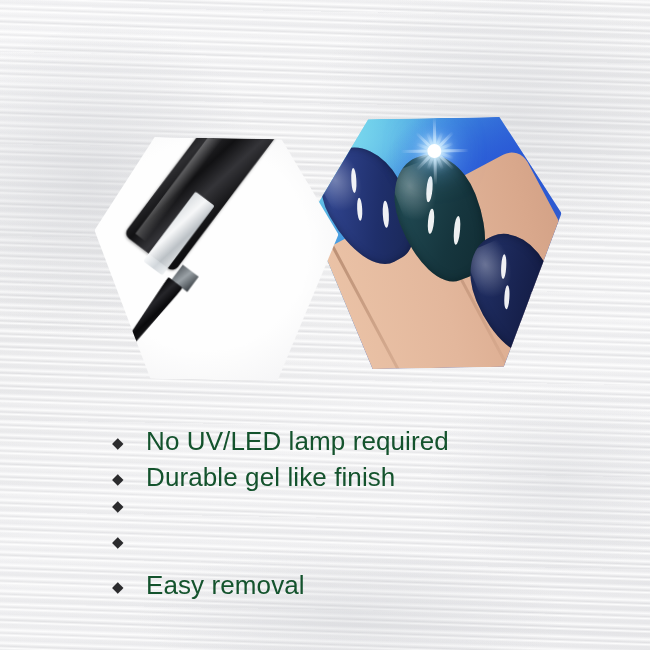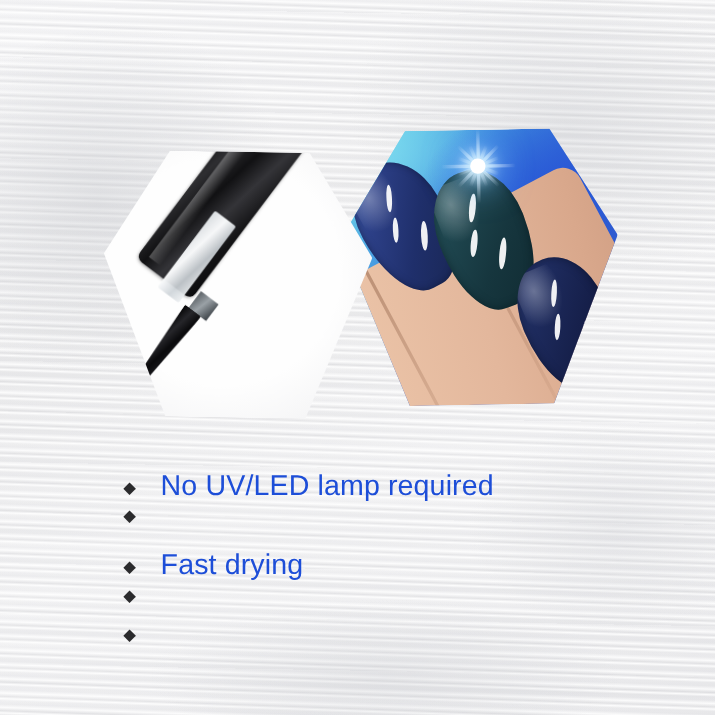--- a/index.html
+++ b/index.html
@@ -185,21 +185,21 @@
     display:flex;align-items:baseline;
     height:36px;
   }
   .bullet{
     width:34px;flex:0 0 34px;
     color:#2b2b2d;font-size:15px;line-height:1;
     text-align:left;padding-left:8px;
     transform:translateY(-2px);
   }
   .feature-text{
-    color:#1d4ed8;
+    color:#14532d;
     font-size:26px;
     line-height:1;
     letter-spacing:.1px;
     font-weight:300;
     white-space:nowrap;
   }
 </style>
 </head>
 <body>
 
@@ -269,30 +269,31 @@
 
   <div id="feature-list">
 
     <div class="feature-row">
       <span class="bullet">◆</span>
       <span class="feature-text">No UV/LED lamp required</span>
     </div>
 
     <div class="feature-row">
       <span class="bullet">◆</span>
-    </div>
-
-    <div class="feature-row">
-      <span class="bullet">◆</span>
-      <span class="feature-text">Fast drying</span>
-    </div>
-
-    <div class="feature-row">
-      <span class="bullet">◆</span>
-    </div>
-
-    <div class="feature-row">
-      <span class="bullet">◆</span>
+      <span class="feature-text">Durable gel like finish</span>
+    </div>
+
+    <div class="feature-row">
+      <span class="bullet">◆</span>
+    </div>
+
+    <div class="feature-row">
+      <span class="bullet">◆</span>
+    </div>
+
+    <div class="feature-row">
+      <span class="bullet">◆</span>
+      <span class="feature-text">Easy removal</span>
     </div>
 
   </div>
 
 </div>
 
 </body></html>

